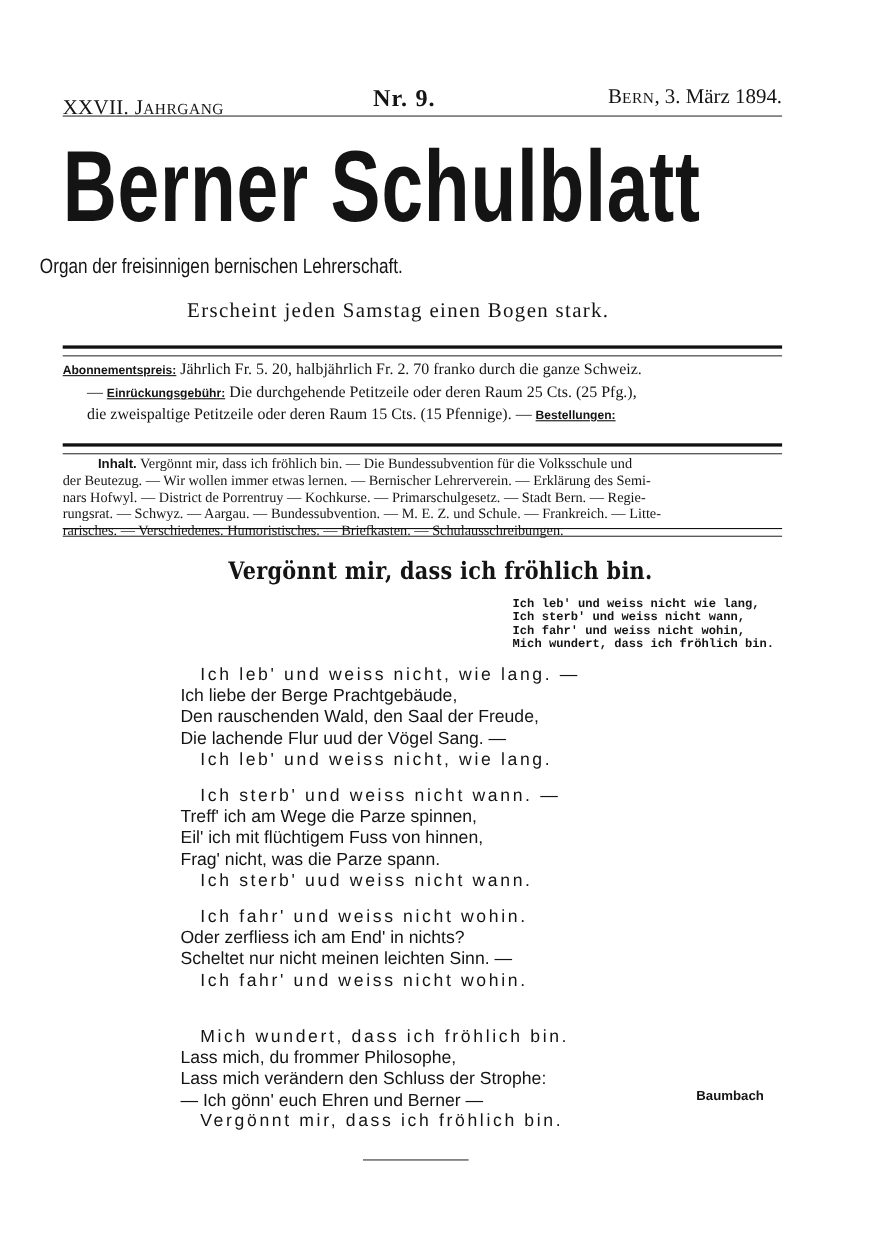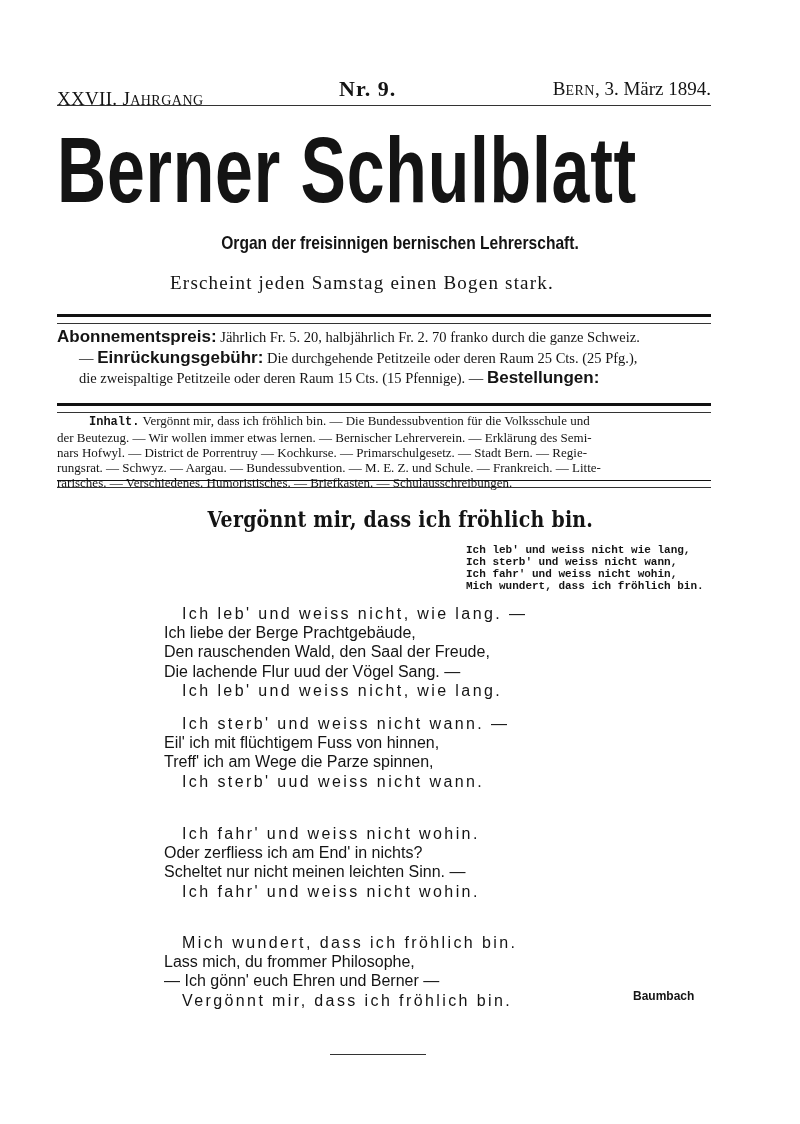--- a/index.html
+++ b/index.html
@@ -7,32 +7,32 @@
   .abs { position: absolute; }
   .masthead-line { left: 57px; top: 78px; width: 654px; height: 22px; font-family: "Liberation Serif", serif; font-size: 19px; }
   .masthead-line .left { position: absolute; left: 0; top: 10px; letter-spacing: 0.3px; }
   .masthead-line .left .sc { font-size: 14px; letter-spacing: 0.5px; }
   .masthead-line .center { position: absolute; left: 282px; top: -2px; font-weight: bold; font-size: 22px; letter-spacing: 1px; }
   .masthead-line .right { position: absolute; right: 0; top: 0; }
   .masthead-line .right .sc { font-size: 14px; letter-spacing: 0.5px; }
   .rule-thin { left: 57px; top: 105px; width: 654px; height: 0; border-top: 1.5px solid #333; }
   .title { left: 57px; top: 120px; width: 660px; height: 100px; font-family: "Liberation Sans", sans-serif; font-weight: bold; font-size: 92px; line-height: 100px; transform: scaleX(0.74); transform-origin: left top; white-space: nowrap; letter-spacing: 1px; }
   .title-inner { display: inline-block; }
-  .subtitle { left: 0; width: 800px; top: 232px; text-align: center; font-family: "Liberation Sans", sans-serif; font-weight: bold; font-size: 19px; }
+  .subtitle { left: 0; width: 800px; top: 232px; font-family: "Liberation Sans", sans-serif; font-weight: normal; font-size: 19px; }
   .subtitle span { display: inline-block; transform: scaleX(0.82); }
   .appears { left: 0; width: 724px; top: 272px; text-align: center; font-family: "Liberation Serif", serif; font-size: 19px; letter-spacing: 1.2px; }
   .rule-double { left: 57px; width: 654px; height: 6px; border-top: 3px solid #111; border-bottom: 1px solid #333; }
   .subscription { left: 57px; top: 327px; width: 654px; font-family: "Liberation Serif", serif; font-size: 14.5px; line-height: 19.5px; }
   .subscription p { margin: 0; white-space: nowrap; }
   .subscription .indent { padding-left: 22px; }
-  .subscription .label { font-family: "Liberation Sans", sans-serif; font-weight: bold; font-size: 17px; }
+  .subscription .label { font-family: "Liberation Sans", sans-serif; font-weight: bold; font-size: 11px; text-decoration: underline; }
   .contents { left: 57px; top: 413px; width: 654px; font-family: "Liberation Serif", serif; font-size: 13px; line-height: 15px; text-align: justify; }
   .contents p { margin: 0; white-space: nowrap; }
   .contents .first { padding-left: 32px; }
-  .contents .label { font-family: Liberation Mono, monospace; font-weight: bold; font-size: 12px; }
+  .contents .label { font-family: Liberation Sans, sans-serif; font-weight: bold; font-size: 12px; }
   .poem-title { left: 0; width: 800px; top: 506px; text-align: center; font-family: "DejaVu Serif", serif; font-weight: bold; font-size: 22px; }
   .poem-title span { display: inline-block; transform: scaleX(0.86); letter-spacing: 0.3px; }
   .epigraph { left: 466px; top: 544px; width: 240px; font-family: "Liberation Mono", monospace; font-size: 11px; line-height: 12px; font-weight: bold; }
   .epigraph p { margin: 0; white-space: nowrap; }
   .poem { left: 164px; width: 420px; font-family: Liberation Sans, sans-serif; font-size: 16px; line-height: 19.2px; }
   .poem p { margin: 0; white-space: nowrap; }
   .poem .refrain { padding-left: 18px; letter-spacing: 2.4px; }
   .author { left: 633px; top: 989px; font-family: "Liberation Sans", sans-serif; font-weight: bold; font-size: 12px; }
   .end-rule { left: 330px; top: 1054px; width: 96px; height: 0; border-top: 1.5px solid #333; }
 </style>
@@ -82,34 +82,36 @@
 <div class="abs poem" style="top:604px;">
   <p class="refrain">Ich leb' und weiss nicht, wie lang. —</p>
   <p>Ich liebe der Berge Prachtgebäude,</p>
   <p>Den rauschenden Wald, den Saal der Freude,</p>
   <p>Die lachende Flur uud der Vögel Sang. —</p>
   <p class="refrain">Ich leb' und weiss nicht, wie lang.</p>
 </div>
 
 <div class="abs poem" style="top:714px;">
   <p class="refrain">Ich sterb' und weiss nicht wann. —</p>
+  <p>Treff' ich am Wege die Parze spinnen,</p>
   <p>Eil' ich mit flüchtigem Fuss von hinnen,</p>
-  <p>Treff' ich am Wege die Parze spinnen,</p>
+  <p>Frag' nicht, was die Parze spann.</p>
   <p class="refrain">Ich sterb' uud weiss nicht wann.</p>
 </div>
 
 <div class="abs poem" style="top:824px;">
   <p class="refrain">Ich fahr' und weiss nicht wohin.</p>
   <p>Oder zerfliess ich am End' in nichts?</p>
   <p>Scheltet nur nicht meinen leichten Sinn. —</p>
   <p class="refrain">Ich fahr' und weiss nicht wohin.</p>
 </div>
 
 <div class="abs poem" style="top:933px;">
   <p class="refrain">Mich wundert, dass ich fröhlich bin.</p>
   <p>Lass mich, du frommer Philosophe,</p>
+  <p>Lass mich verändern den Schluss der Strophe:</p>
   <p>— Ich gönn' euch Ehren und Berner —</p>
   <p class="refrain">Vergönnt mir, dass ich fröhlich bin.</p>
 </div>
 
 <div class="abs author">Baumbach</div>
 
 <div class="abs end-rule"></div>
 
 </body></html>

